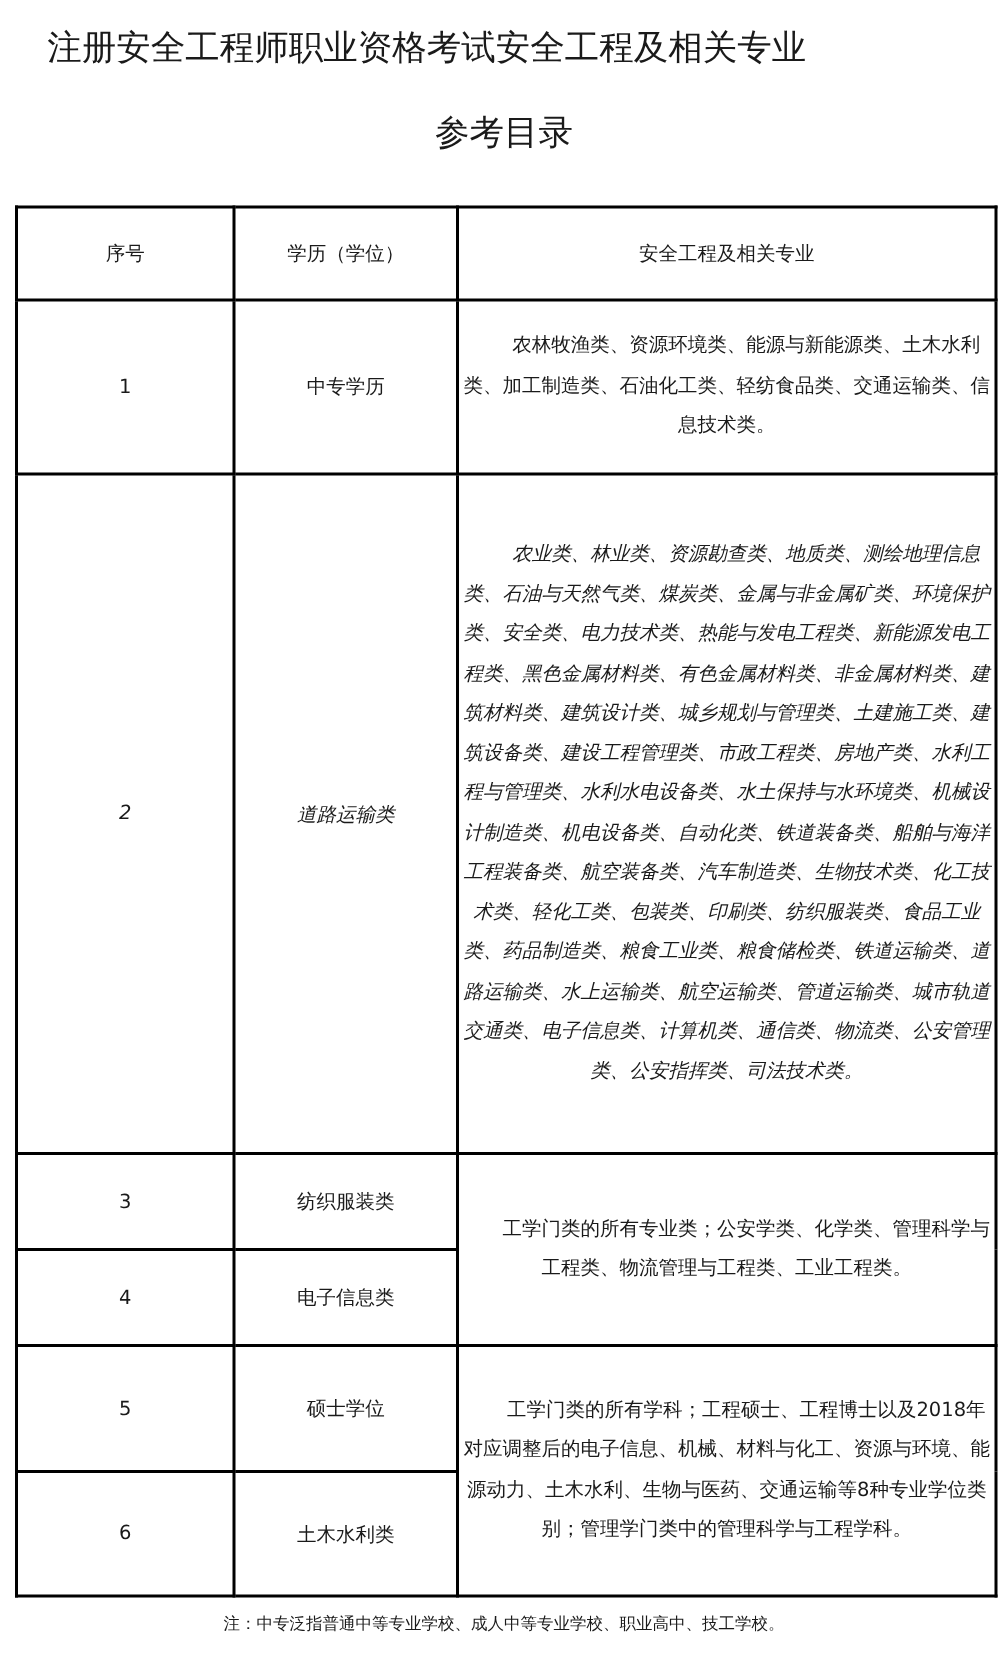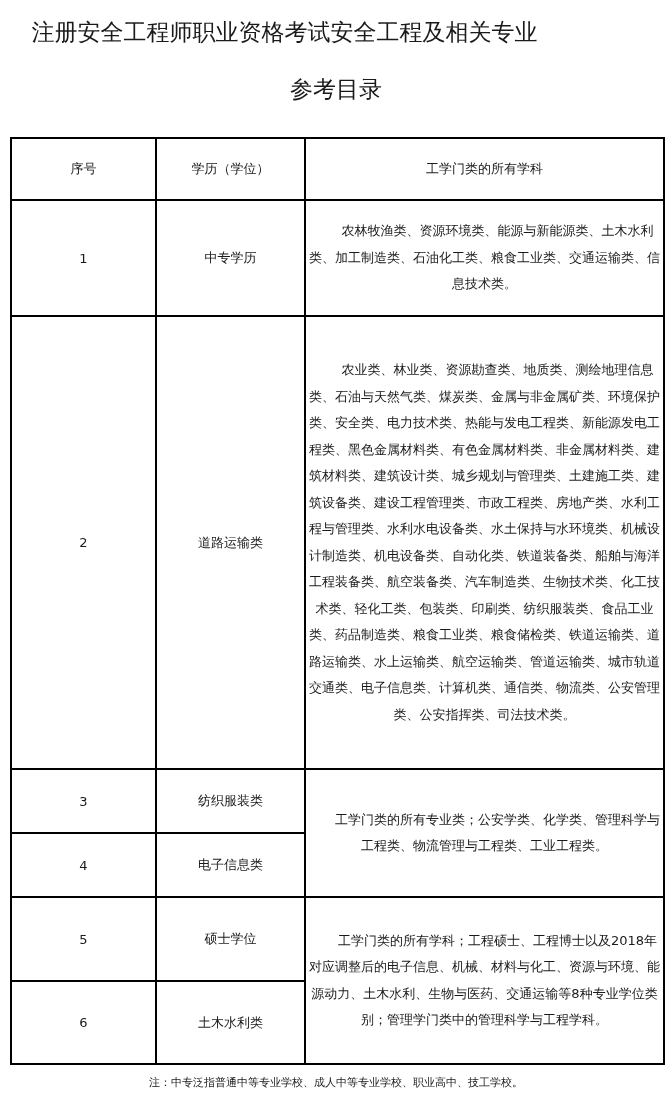--- a/index.html
+++ b/index.html
@@ -26,21 +26,21 @@
   }
   col.c1 { width: 145px; }
   col.c2 { width: 149px; }
   col.c3 { width: 359px; }
   .hdr td { height: 60px; font-size: 14px; }
   .majors {
     text-align: center; line-height: 26.5px; font-size: 13px;
     padding: 0 6px 0 8px; text-indent: 2em;
   }
   .r1 td { height: 114px; }
-  .r2 td { height: 451px; }
+  .r2 td { height: 451px; font-style: italic; }
   .r3 td.s { height: 62px; }
   .r4 td.s { height: 62px; }
   .r5 td.s { height: 82px; }
   .r6 td.s { height: 81px; }
   .note {
     position: absolute; left: 0; top: 1072px; width: 672px;
     text-align: center; font-size: 11px; line-height: 22px;
   }
 </style>
 </head>
@@ -52,26 +52,26 @@
 <table class="main">
   <colgroup>
       <col class="c1">
       <col class="c2">
       <col class="c3">
     </colgroup>
   <tbody>
       <tr class="hdr">
     <td>序号</td>
     <td>学历（学位）</td>
-    <td>工学门类的所有学科</td>
+    <td>安全工程及相关专业</td>
   </tr>
   <tr class="r1">
     <td>1</td>
     <td>中专学历</td>
-    <td class="majors">农林牧渔类、资源环境类、能源与新能源类、土木水利类、加工制造类、石油化工类、粮食工业类、交通运输类、信息技术类。</td>
+    <td class="majors">农林牧渔类、资源环境类、能源与新能源类、土木水利类、加工制造类、石油化工类、轻纺食品类、交通运输类、信息技术类。</td>
   </tr>
   <tr class="r2">
     <td>2</td>
     <td>道路运输类</td>
     <td class="majors">农业类、林业类、资源勘查类、地质类、测绘地理信息类、石油与天然气类、煤炭类、金属与非金属矿类、环境保护类、安全类、电力技术类、热能与发电工程类、新能源发电工程类、黑色金属材料类、有色金属材料类、非金属材料类、建筑材料类、建筑设计类、城乡规划与管理类、土建施工类、建筑设备类、建设工程管理类、市政工程类、房地产类、水利工程与管理类、水利水电设备类、水土保持与水环境类、机械设计制造类、机电设备类、自动化类、铁道装备类、船舶与海洋工程装备类、航空装备类、汽车制造类、生物技术类、化工技术类、轻化工类、包装类、印刷类、纺织服装类、食品工业类、药品制造类、粮食工业类、粮食储检类、铁道运输类、道路运输类、水上运输类、航空运输类、管道运输类、城市轨道交通类、电子信息类、计算机类、通信类、物流类、公安管理类、公安指挥类、司法技术类。</td>
   </tr>
   <tr class="r3">
     <td class="s">3</td>
     <td class="s">纺织服装类</td>
     <td class="majors" rowspan="2">工学门类的所有专业类；公安学类、化学类、管理科学与工程类、物流管理与工程类、工业工程类。</td>

